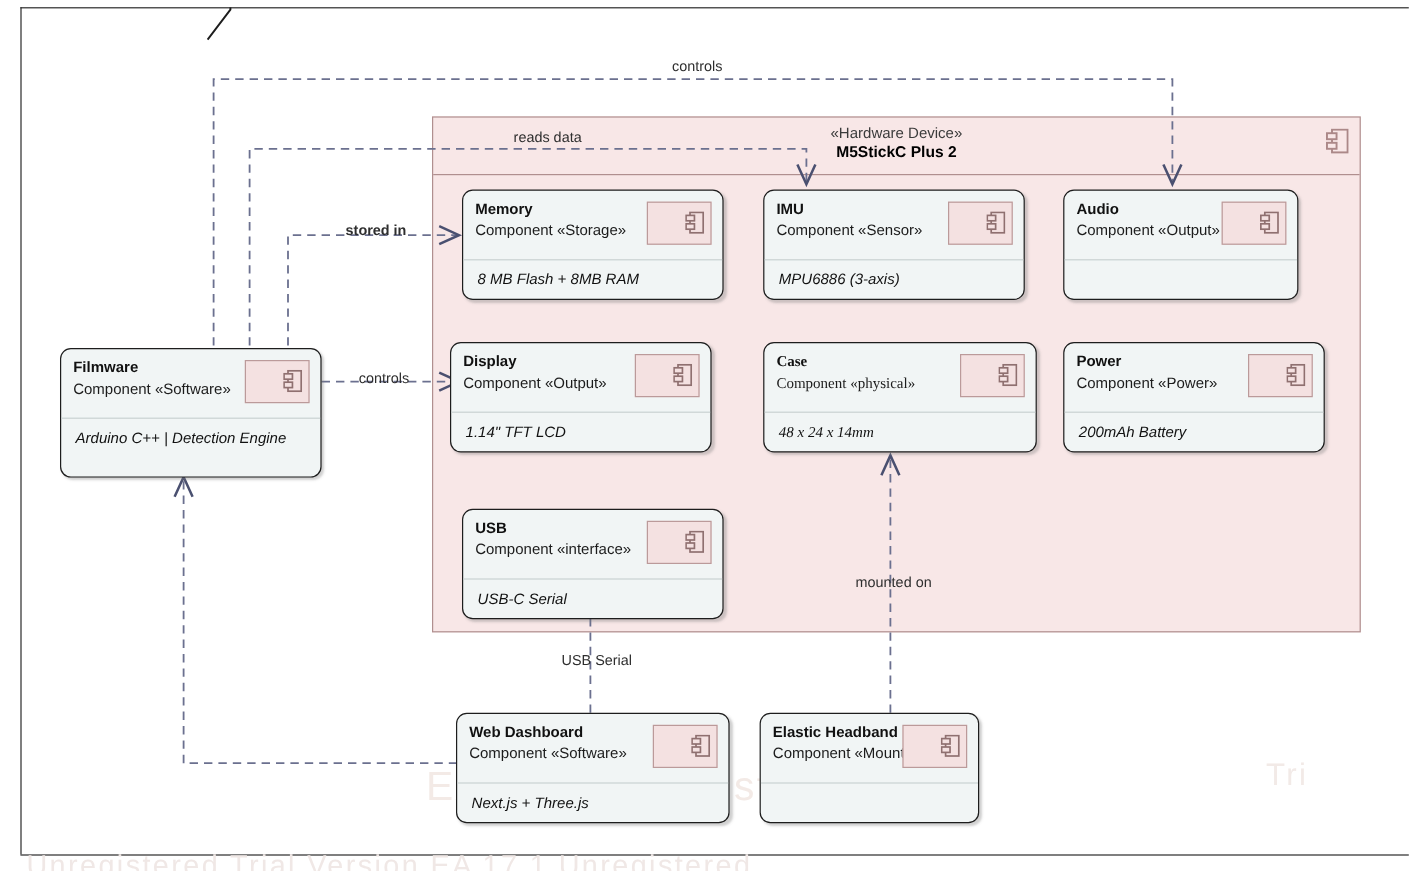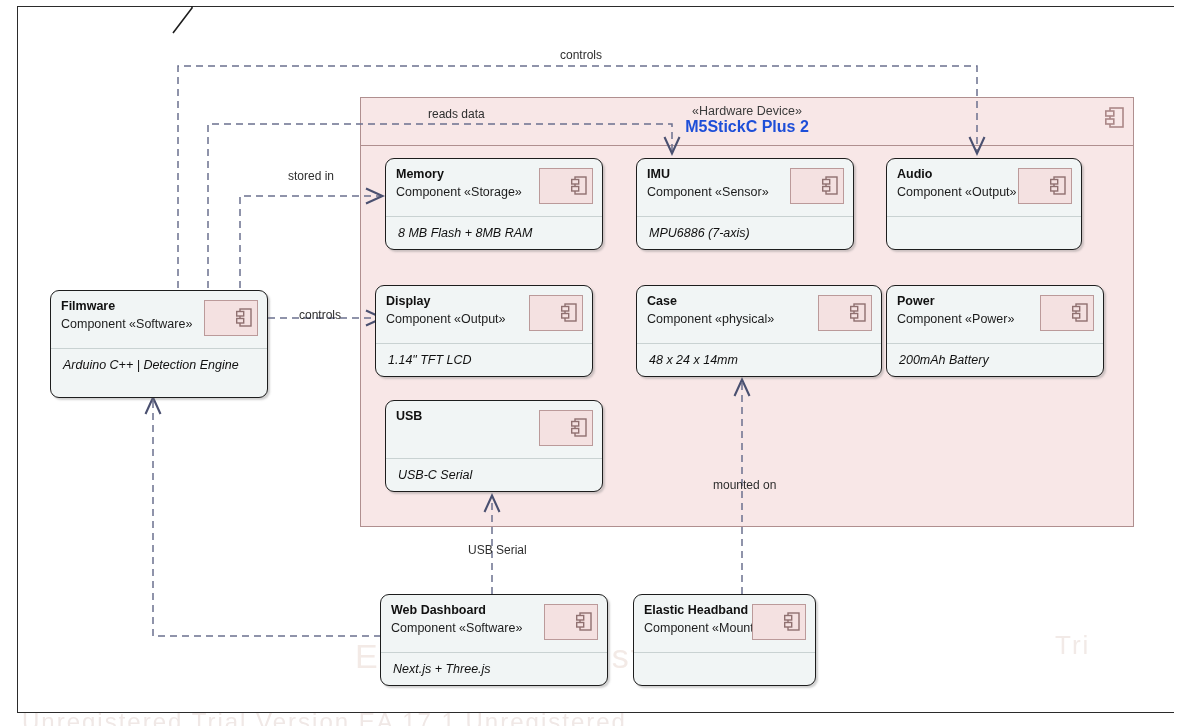--- a/index.html
+++ b/index.html
@@ -85,23 +85,23 @@
     box-sizing: border-box;
     text-align: center;
     padding-top: 5px;
   }
   .device-stereotype {
     font-size: 12.5px;
     color: #3b3b3b;
     line-height: 16px;
   }
   .device-name {
-    font-size: 16px;
+    font-size: 13px;
     font-weight: bold;
-    color: #1d4ed8;
+    color: #000000;
     line-height: 16px;
   }
   .pkg-comp-icon {
     position: absolute;
     right: 9px; top: 9px;
     width: 19px; height: 22px;
   }
 
   
   .component {
@@ -213,21 +213,21 @@
 
     <path d="M492,594 L492,497" fill="none" stroke="#6b708f" stroke-width="1.5" stroke-dasharray="7,5" marker-end="url(#openArrow)"></path>
 
     <path d="M742,594 L742,381" fill="none" stroke="#6b708f" stroke-width="1.5" stroke-dasharray="7,5" marker-end="url(#openArrow)"></path>
 
     <path d="M381,636 L153,636 L153,399" fill="none" stroke="#6b708f" stroke-width="1.5" stroke-dasharray="7,5" marker-end="url(#openArrow)"></path>
   </svg>
 
   <div class="conn-label" style="left:560px; top:48px;">controls</div>
   <div class="conn-label" style="left:396px; top:107px;padding-left:32px;">reads data</div>
-  <div class="conn-label" style="left:288px; top:169px;">stored in</div>
+  <div class="conn-label" style="left:288px; top:185px;font-weight:bold;">stored in</div>
   <div class="conn-label" style="left:299px; top:308px;">controls</div>
   <div class="conn-label" style="left:468px; top:543px;">USB Serial</div>
   <div class="conn-label" style="left:713px; top:478px;">mounted on</div>
 
   <div class="component" style="left:50px; top:290px; width:218px; height:108px;">
     <div class="comp-top">
       <div class="comp-title">Filmware</div>
       <div class="comp-sub">Component «Software»</div>
       <div class="comp-icon">
         <svg width="16" height="20" viewBox="0 0 16 20">
@@ -260,21 +260,21 @@
       <div class="comp-title">IMU</div>
       <div class="comp-sub">Component «Sensor»</div>
       <div class="comp-icon">
         <svg width="16" height="20" viewBox="0 0 16 20">
           <rect x="4" y="1" width="11" height="17" fill="none" stroke="#8f7070" stroke-width="1.4"></rect>
           <rect x="0.7" y="3.5" width="7" height="4.5" fill="#f4e1e1" stroke="#8f7070" stroke-width="1.4"></rect>
           <rect x="0.7" y="10.5" width="7" height="4.5" fill="#f4e1e1" stroke="#8f7070" stroke-width="1.4"></rect>
         </svg>
       </div>
     </div>
-    <div class="comp-detail">MPU6886 (7-axis)</div>
+    <div class="comp-detail">MPU6886 (3-axis)</div>
   </div>
 
   <div class="component" style="left:886px; top:158px; width:196px; height:92px;">
     <div class="comp-top">
       <div class="comp-title">Audio</div>
       <div class="comp-sub">Component «Output»</div>
       <div class="comp-icon">
         <svg width="16" height="20" viewBox="0 0 16 20">
           <rect x="4" y="1" width="11" height="17" fill="none" stroke="#8f7070" stroke-width="1.4"></rect>
           <rect x="0.7" y="3.5" width="7" height="4.5" fill="#f4e1e1" stroke="#8f7070" stroke-width="1.4"></rect>
@@ -292,21 +292,21 @@
         <svg width="16" height="20" viewBox="0 0 16 20">
           <rect x="4" y="1" width="11" height="17" fill="none" stroke="#8f7070" stroke-width="1.4"></rect>
           <rect x="0.7" y="3.5" width="7" height="4.5" fill="#f4e1e1" stroke="#8f7070" stroke-width="1.4"></rect>
           <rect x="0.7" y="10.5" width="7" height="4.5" fill="#f4e1e1" stroke="#8f7070" stroke-width="1.4"></rect>
         </svg>
       </div>
     </div>
     <div class="comp-detail">1.14" TFT LCD</div>
   </div>
 
-  <div class="component" style="left:636px; top:285px; width:246px; height:92px;">
+  <div class="component" style="left:636px; top:285px; width:228px; height:92px;font-family:Liberation Serif, serif;">
     <div class="comp-top">
       <div class="comp-title">Case</div>
       <div class="comp-sub">Component «physical»</div>
       <div class="comp-icon">
         <svg width="16" height="20" viewBox="0 0 16 20">
           <rect x="4" y="1" width="11" height="17" fill="none" stroke="#8f7070" stroke-width="1.4"></rect>
           <rect x="0.7" y="3.5" width="7" height="4.5" fill="#f4e1e1" stroke="#8f7070" stroke-width="1.4"></rect>
           <rect x="0.7" y="10.5" width="7" height="4.5" fill="#f4e1e1" stroke="#8f7070" stroke-width="1.4"></rect>
         </svg>
       </div>
@@ -322,23 +322,24 @@
         <svg width="16" height="20" viewBox="0 0 16 20">
           <rect x="4" y="1" width="11" height="17" fill="none" stroke="#8f7070" stroke-width="1.4"></rect>
           <rect x="0.7" y="3.5" width="7" height="4.5" fill="#f4e1e1" stroke="#8f7070" stroke-width="1.4"></rect>
           <rect x="0.7" y="10.5" width="7" height="4.5" fill="#f4e1e1" stroke="#8f7070" stroke-width="1.4"></rect>
         </svg>
       </div>
     </div>
     <div class="comp-detail">200mAh Battery</div>
   </div>
 
-  <div class="component" style="left:385px; top:400px; width:218px; height:92px;">
+  <div class="component" style="left:385px; top:424px; width:218px; height:92px;">
     <div class="comp-top">
       <div class="comp-title">USB</div>
+      <div class="comp-sub">Component «interface»</div>
       <div class="comp-icon">
         <svg width="16" height="20" viewBox="0 0 16 20">
           <rect x="4" y="1" width="11" height="17" fill="none" stroke="#8f7070" stroke-width="1.4"></rect>
           <rect x="0.7" y="3.5" width="7" height="4.5" fill="#f4e1e1" stroke="#8f7070" stroke-width="1.4"></rect>
           <rect x="0.7" y="10.5" width="7" height="4.5" fill="#f4e1e1" stroke="#8f7070" stroke-width="1.4"></rect>
         </svg>
       </div>
     </div>
     <div class="comp-detail">USB-C Serial</div>
   </div>

